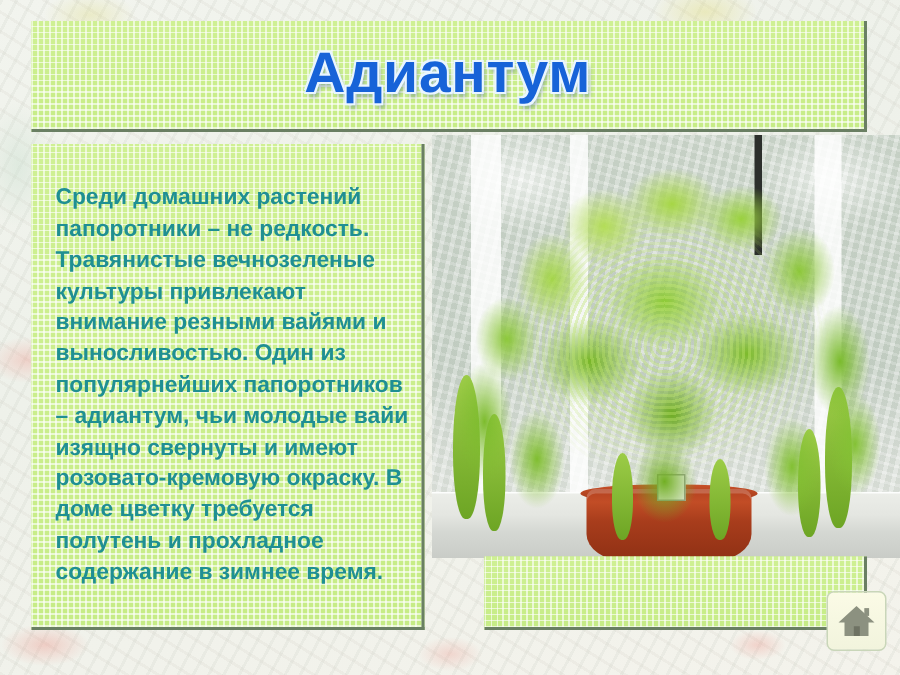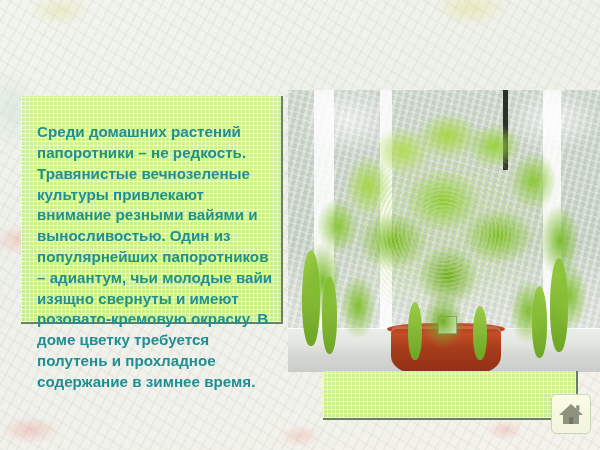--- a/index.html
+++ b/index.html
@@ -57,21 +57,21 @@
        1.2px -1.2px 0 #eaf6ff,
       -1.2px  1.2px 0 #eaf6ff,
        1.2px  1.2px 0 #eaf6ff,
        0 0 3px #bfe2ff,
        2px 3px 3px rgba(60,90,130,.40);
     white-space:nowrap;
   }
 
   
   #body-panel{
-    left:21px;top:96px;width:262px;height:228px;
+    left:21px;top:96px;width:262px;height:324px;
   }
   #body-text{
     position:absolute;
     left:16px;right:8px;top:11px;
     color:#1f8f93;
     font-size:15.2px;
     font-weight:bold;
     line-height:20.8px;
     letter-spacing:0px;
   }
@@ -170,20 +170,23 @@
     box-sizing:border-box;
     display:flex;align-items:center;justify-content:center;
   }
   #home-button svg{display:block;}
 </style>
 </head>
 <body>
 
 <div id="slide">
 
+  <div id="title-panel" class="greenpanel">
+    <div id="title-text">Адиантум</div>
+  </div>
 
   <div id="body-panel" class="greenpanel">
     <p id="body-text">Среди домашних растений папоротники – не редкость. Травянистые вечнозеленые культуры привлекают внимание резными вайями и выносливостью. Один из популярнейших папоротников – адиантум, чьи молодые вайи изящно свернуты и имеют розовато-кремовую окраску. В доме цветку требуется полутень и прохладное содержание в зимнее время.</p>
   </div>
 
   <div id="photo">
     <div class="glass"></div>
     <div class="bar v1"></div>
     <div class="bar v2"></div>
     <div class="bar v3"></div>

